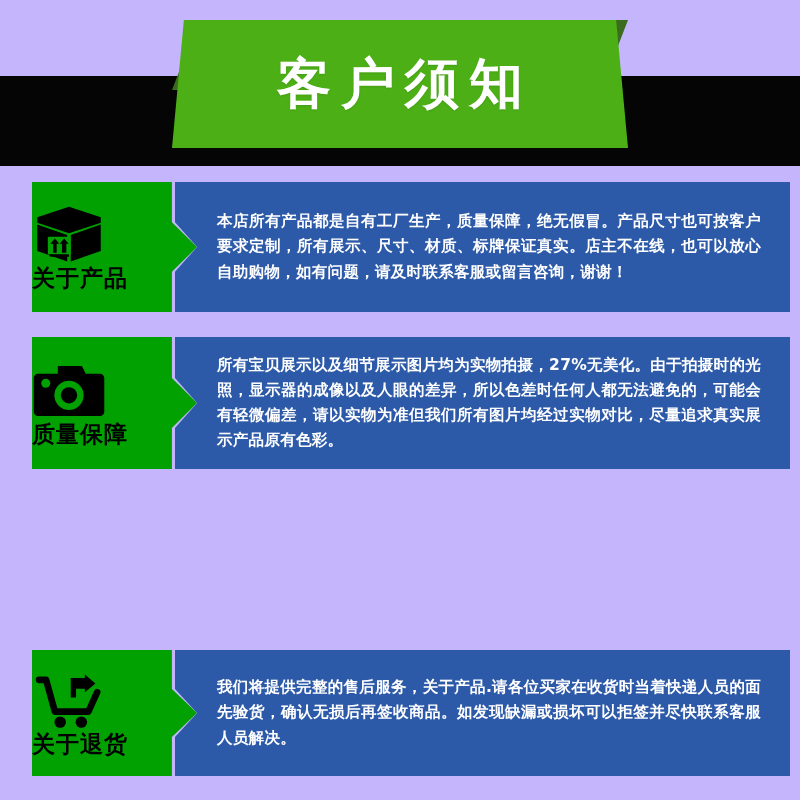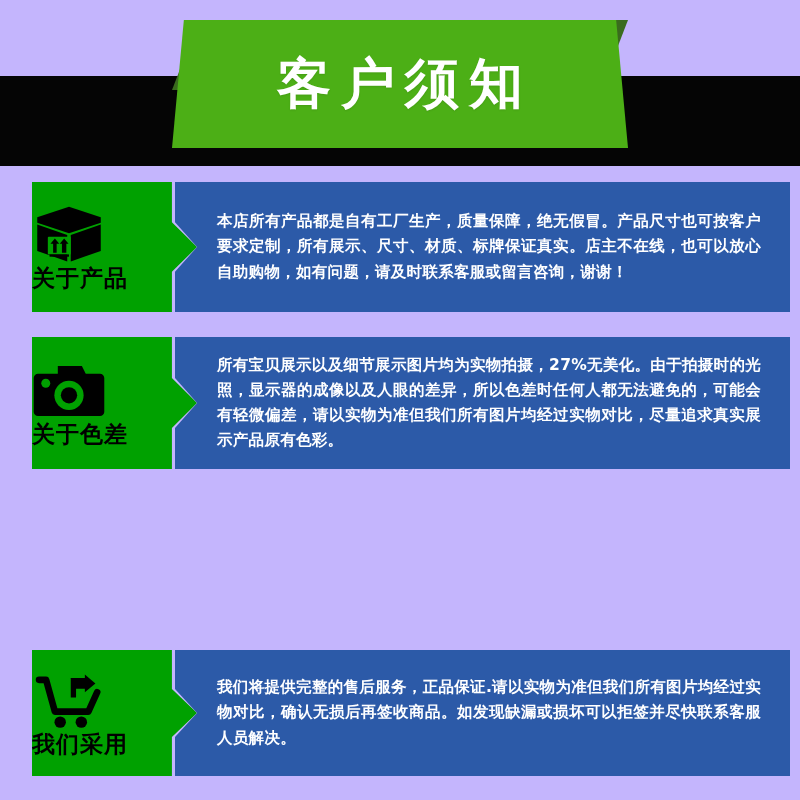--- a/index.html
+++ b/index.html
@@ -217,21 +217,21 @@
           <svg viewBox="0 0 86 62" width="76" height="56">
             <g fill="#000000">
               <path d="M30 2 L58 2 L63 12 L30 12 Z"></path>
               <rect x="2" y="11" width="82" height="49" rx="5"></rect>
             </g>
             <circle cx="43" cy="36" r="17" fill="#00a100"></circle>
             <circle cx="43" cy="36" r="9.5" fill="#000000"></circle>
             <circle cx="16" cy="22" r="5.2" fill="#00a100"></circle>
           </svg>
         </div>
-        <div class="label-text">关于色差</div>
+        <div class="label-text">质量保障</div>
       </div>
       <div class="text-panel">
         <div class="panel-text">所有宝贝展示以及细节展示图片均为实物拍摄，27%无美化。由于拍摄时的光照，显示器的成像以及人眼的差异，所以色差时任何人都无法避免的，可能会有轻微偏差，请以实物为准但我们所有图片均经过实物对比，尽量追求真实展示产品原有色彩。</div>
       </div>
     </div>
 
     <div class="section-row row-3">
     </div>
 
     <div class="section-row row-4">
@@ -242,21 +242,21 @@
               <path d="M8 10 L16 10 L26 46 L64 46 L74 24"></path>
             </g>
             <g fill="#000000">
               <path d="M44 8 L60 8 L60 4 L72 14 L60 24 L60 20 L47 20 Z"></path>
               <path d="M44 8 L50 8 L50 30 L44 30 Z"></path>
             </g>
             <circle cx="32" cy="58" r="6.5" fill="#000000"></circle>
             <circle cx="56" cy="58" r="6.5" fill="#000000"></circle>
           </svg>
         </div>
-        <div class="label-text">我们采用</div>
+        <div class="label-text">关于退货</div>
       </div>
       <div class="text-panel">
-        <div class="panel-text">我们将提供完整的售后服务，正品保证.请以实物为准但我们所有图片均经过实物对比，确认无损后再签收商品。如发现缺漏或损坏可以拒签并尽快联系客服人员解决。</div>
+        <div class="panel-text">我们将提供完整的售后服务，关于产品.请各位买家在收货时当着快递人员的面先验货，确认无损后再签收商品。如发现缺漏或损坏可以拒签并尽快联系客服人员解决。</div>
       </div>
     </div>
 
   </div>
 </div>
 
 </body></html>

